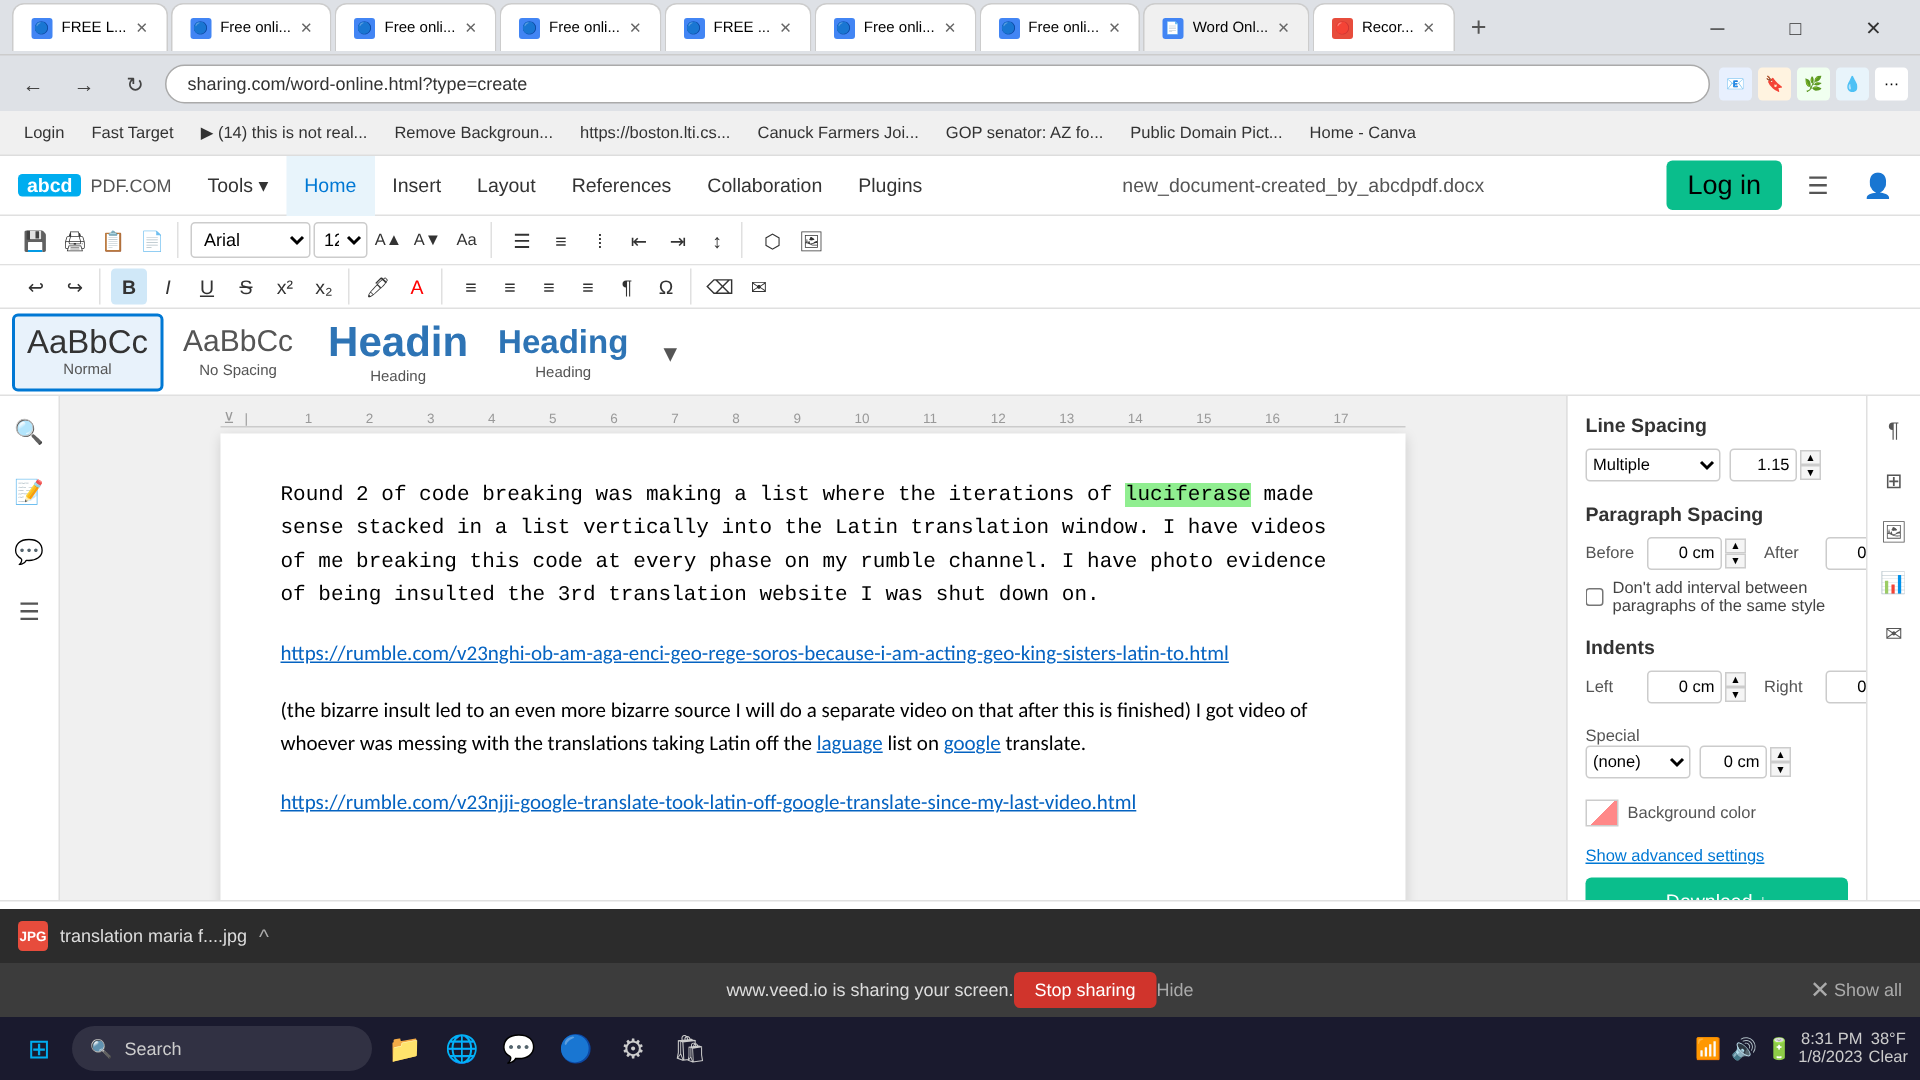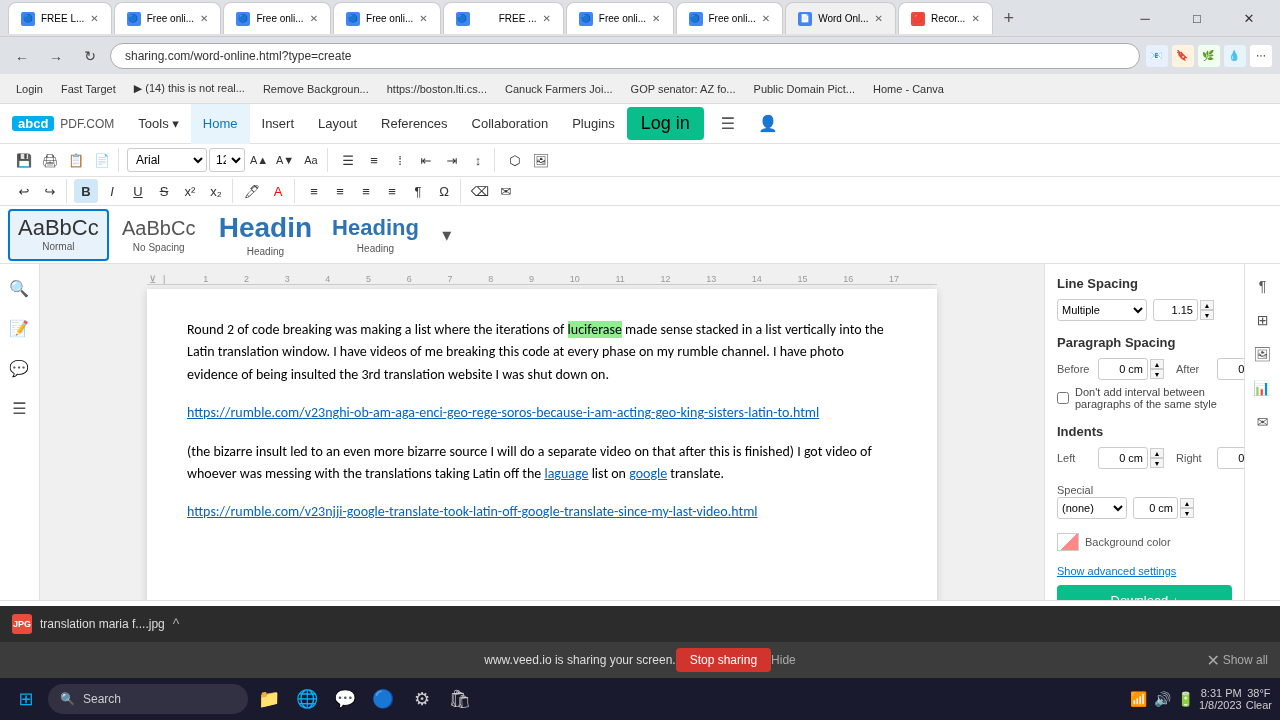--- a/index.html
+++ b/index.html
@@ -148,21 +148,21 @@
         <span style="font-size:10px;overflow:hidden;text-overflow:ellipsis;white-space:nowrap;">Free onli...</span>
         <span class="tab-close">✕</span>
       </div>
     <div class="tab">
         <span class="tab-favicon">🔵</span>
         <span style="font-size:10px;overflow:hidden;text-overflow:ellipsis;white-space:nowrap;">Free onli...</span>
         <span class="tab-close">✕</span>
       </div>
     <div class="tab">
         <span class="tab-favicon">🔵</span>
-        <span style="font-size:10px;overflow:hidden;text-overflow:ellipsis;white-space:nowrap;margin-left:23px;">FREE ...</span>
+        <span style="font-size:10px;overflow:hidden;text-overflow:ellipsis;white-space:nowrap;">FREE ...</span>
         <span class="tab-close">✕</span>
       </div>
     <div class="tab">
         <span class="tab-favicon">🔵</span>
         <span style="font-size:10px;overflow:hidden;text-overflow:ellipsis;white-space:nowrap;">Free onli...</span>
         <span class="tab-close">✕</span>
       </div>
     <div class="tab">
         <span class="tab-favicon">🔵</span>
         <span style="font-size:10px;overflow:hidden;text-overflow:ellipsis;white-space:nowrap;">Free onli...</span>
@@ -238,20 +238,21 @@
   </div>
   <div class="app-menu">
     <div class="app-menu-item">Tools ▾</div>
     <div class="app-menu-item active">Home</div>
     <div class="app-menu-item">Insert</div>
     <div class="app-menu-item">Layout</div>
     <div class="app-menu-item">References</div>
     <div class="app-menu-item">Collaboration</div>
     <div class="app-menu-item">Plugins</div>
   </div>
+  <div class="app-title-center">new_document-created_by_abcdpdf.docx</div>
   <div class="app-right">
     <button class="login-btn">Log in</button>
     <div class="side-icon">☰</div>
     <div class="side-icon">👤</div>
   </div>
 </div>
 
 <div class="toolbar">
   <div class="toolbar-group">
     <div class="tb-btn">💾</div>
@@ -365,21 +366,21 @@
           <span>13</span>
           <span>14</span>
           <span>15</span>
           <span>16</span>
           <span>17</span>
       </span>
     </div>
 
     <div class="doc-page">
       <div class="doc-content">
-        <p style="margin-bottom:16px;">
+        <p style="margin-bottom:16px;font-family:Liberation Mono, monospace;">
           <span>Round 2 of code breaking was making a list where the iterations of </span><span class="highlight-green">luciferase</span><span> made sense stacked in a list vertically into the Latin translation window. I have videos of me breaking this code at every phase on my rumble channel. I have photo evidence of being insulted the 3rd translation website I was shut down on.</span>
         </p>
         <p style="margin-bottom:16px;">
           <a class="doc-link">https://rumble.com/v23nghi-ob-am-aga-enci-geo-rege-soros-because-i-am-acting-geo-king-sisters-latin-to.html</a>
         </p>
         <p style="margin-bottom:16px;">
           <span>(the bizarre insult led to an even more bizarre source I will do a separate video on that after this is finished) I got video of whoever was messing with the translations taking Latin off the </span><a class="doc-link">laguage</a><span> list on </span><a class="doc-link">google</a><span> translate.</span>
         </p>
         <p style="margin-bottom:0;">
           <a class="doc-link">https://rumble.com/v23njji-google-translate-took-latin-off-google-translate-since-my-last-video.html</a>

